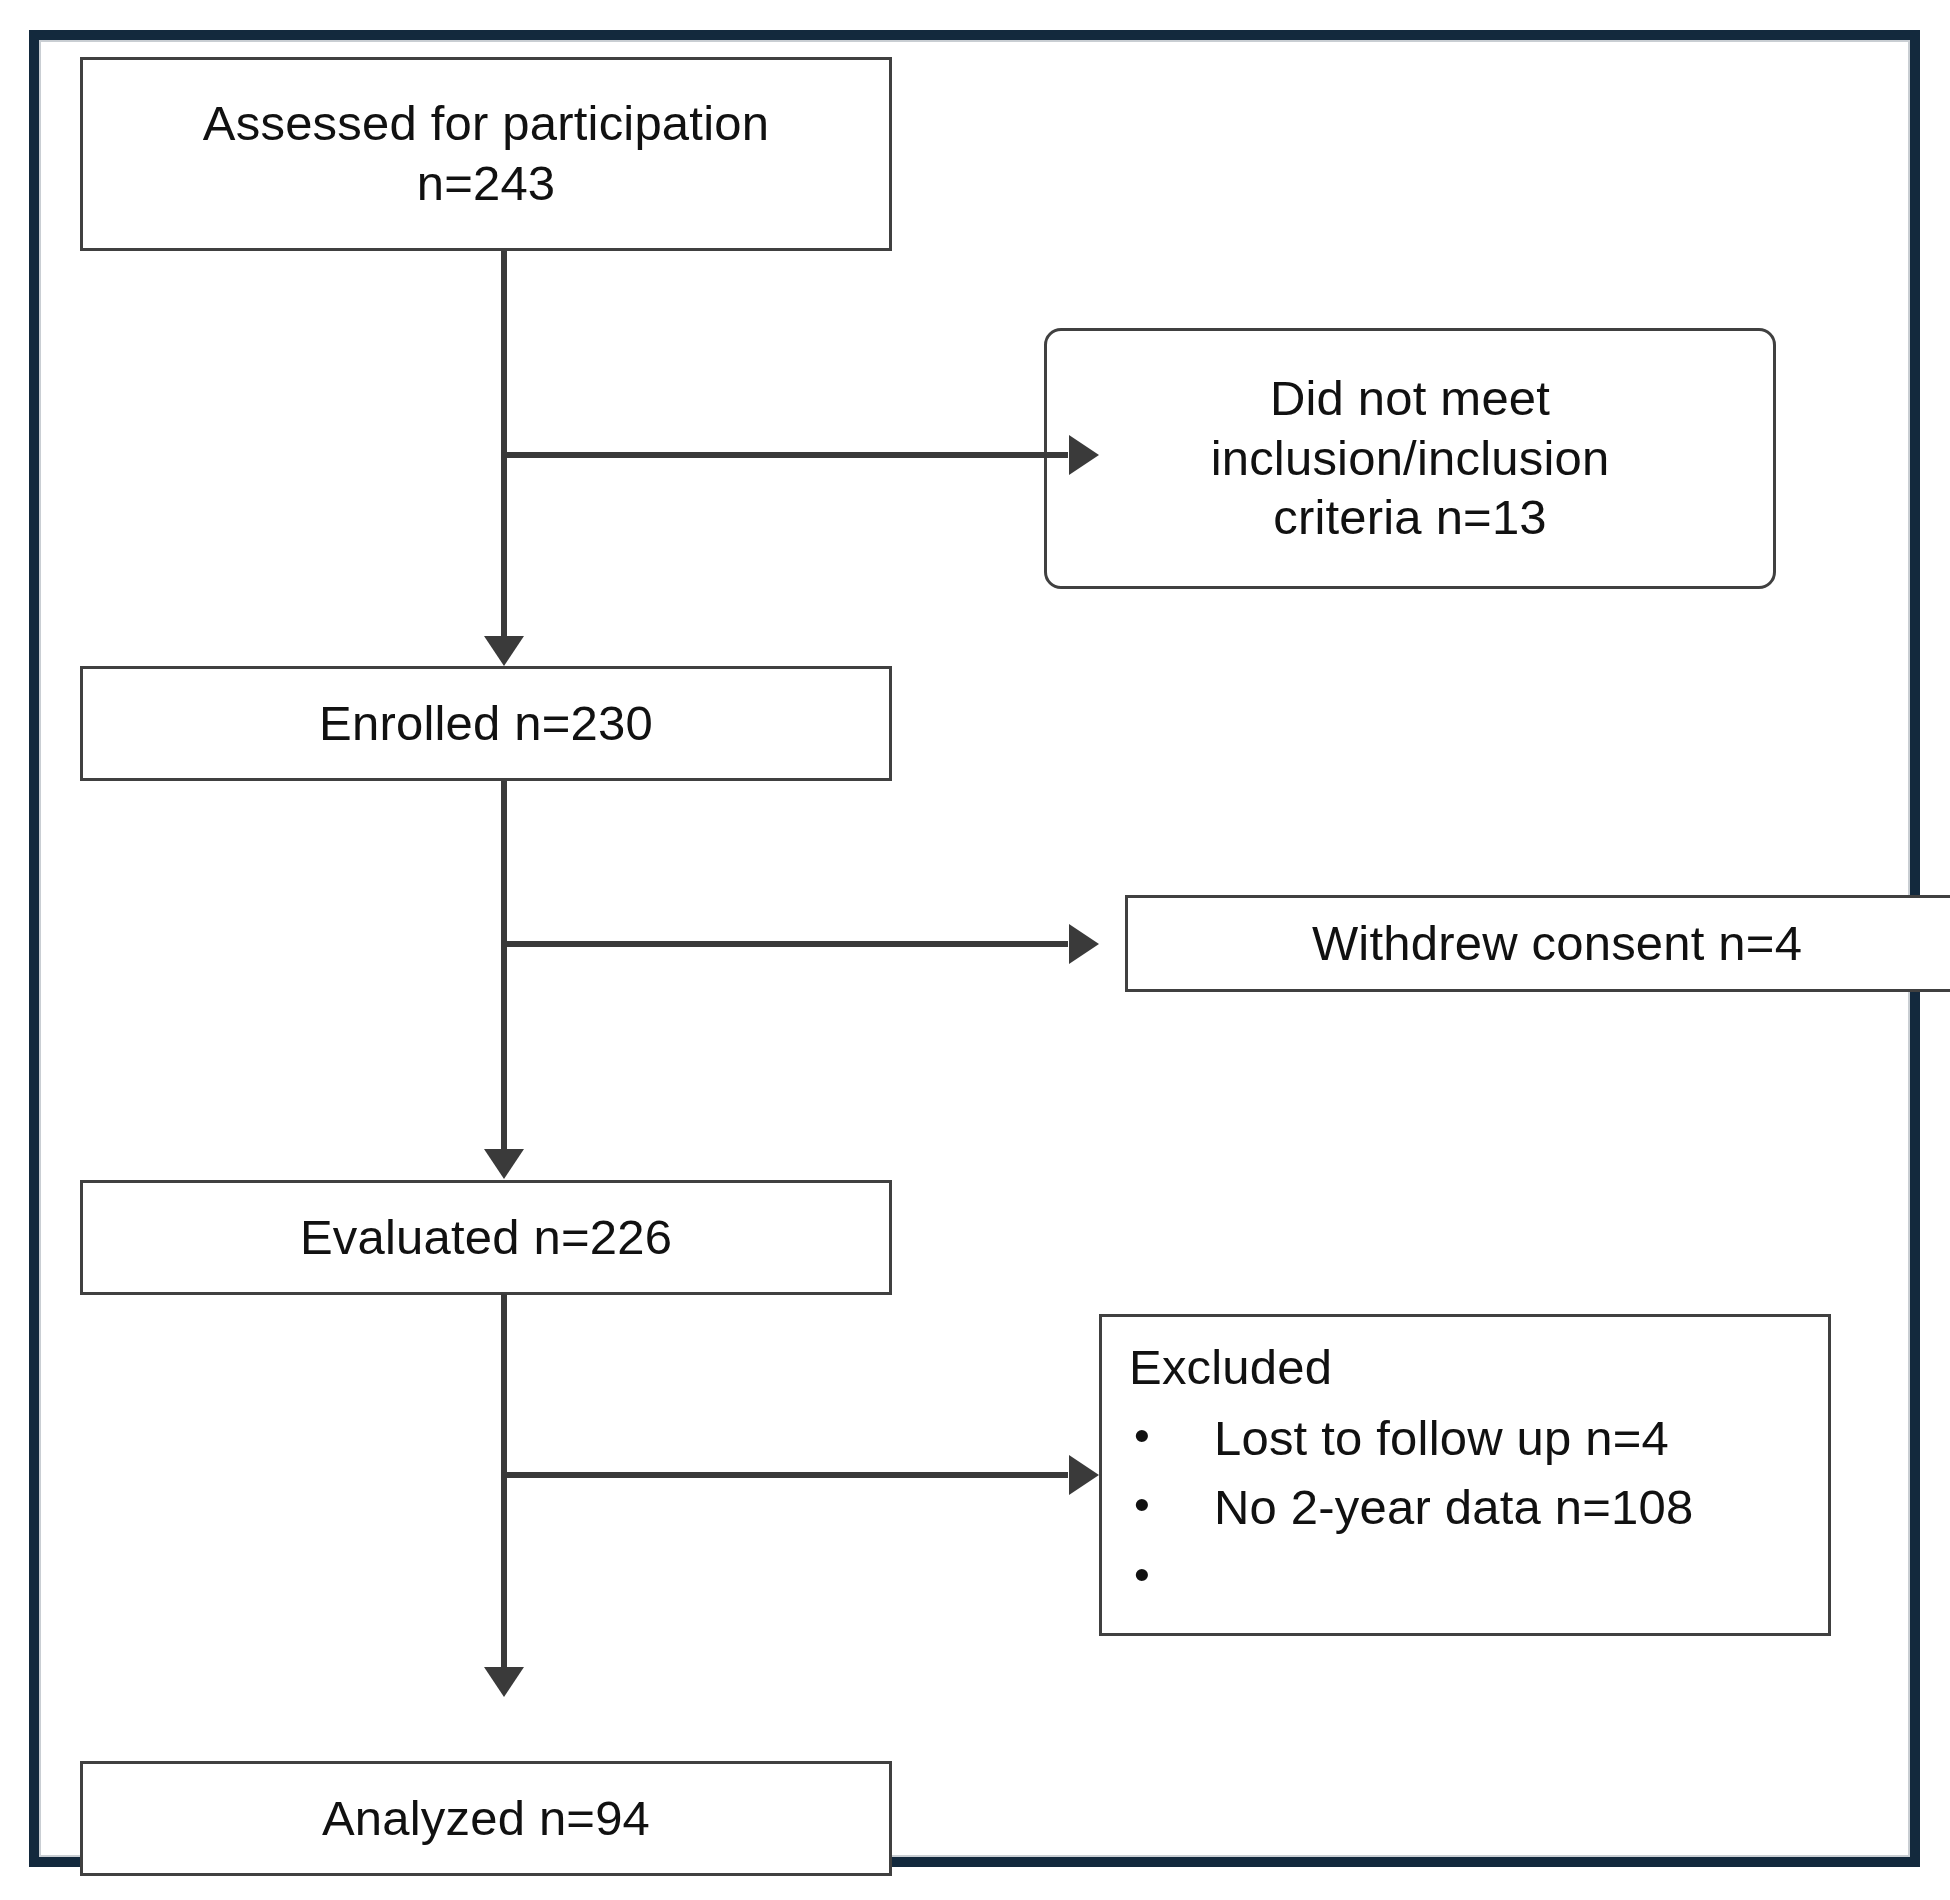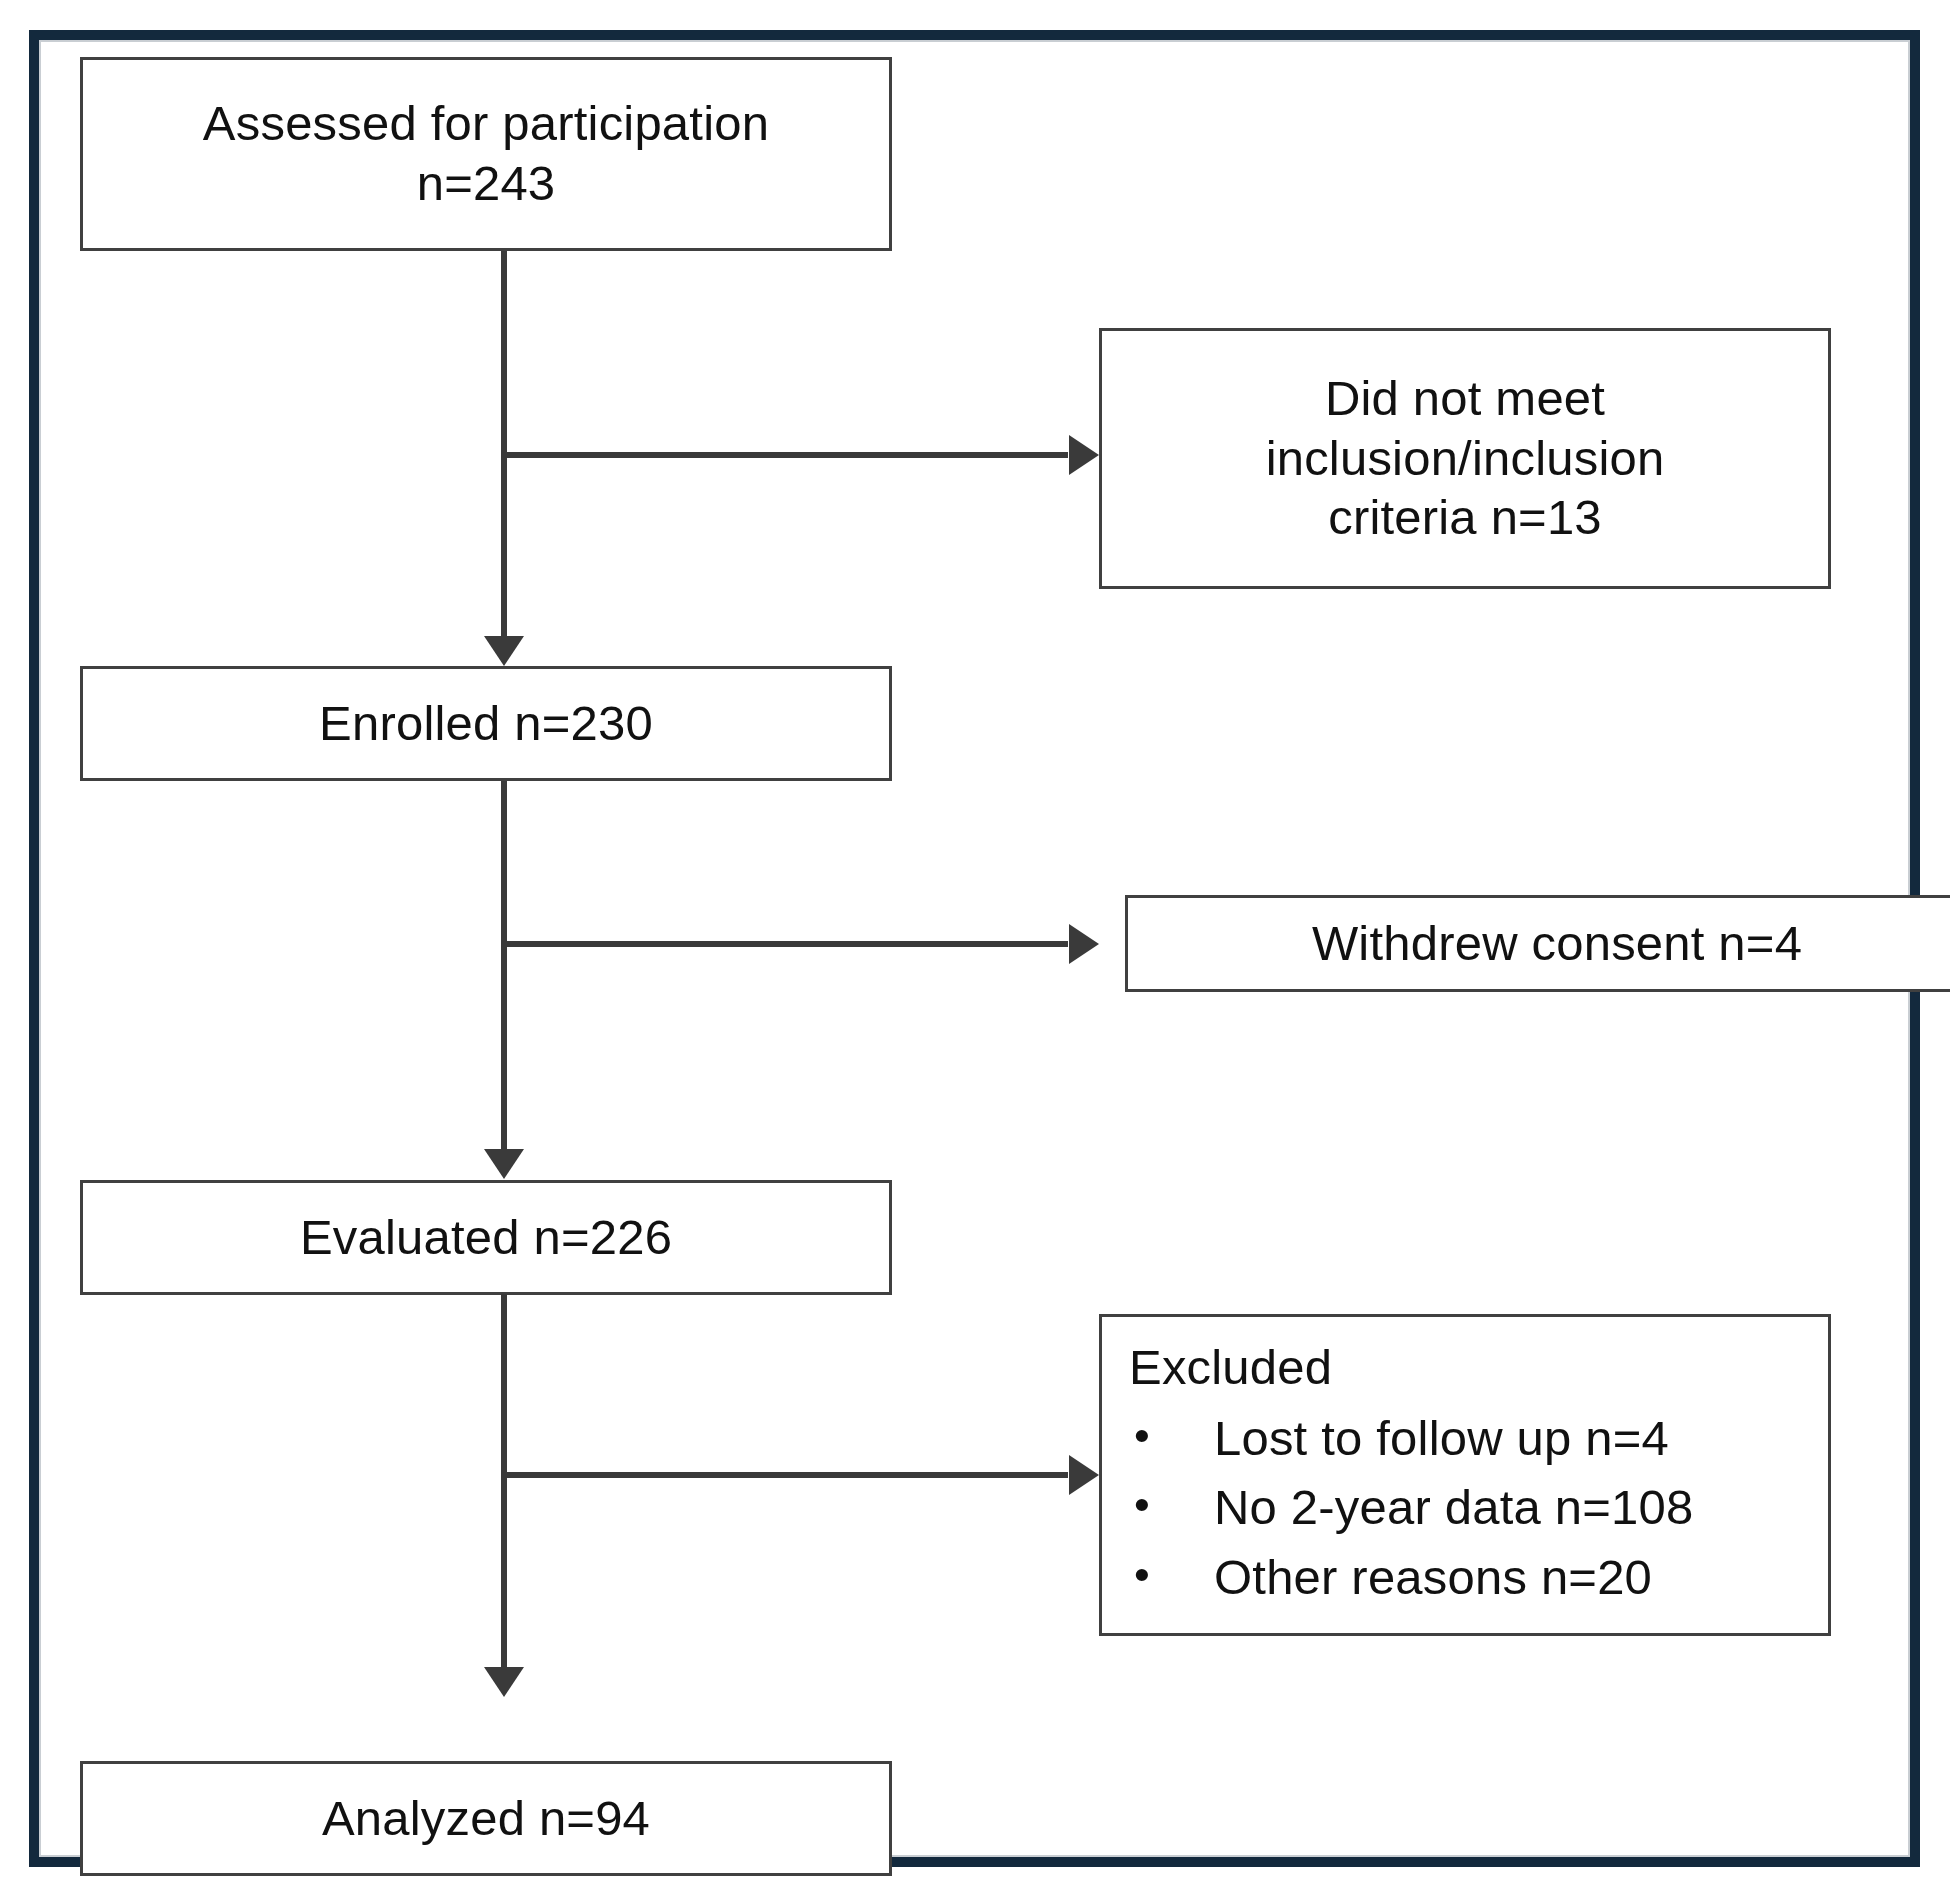--- a/index.html
+++ b/index.html
@@ -64,21 +64,21 @@
     white-space: nowrap;
   }
 
   
   #node-assessed { left: 80px;  top: 57px;   width: 812px; height: 194px; }
   #node-enrolled { left: 80px;  top: 666px;  width: 812px; height: 115px; }
   #node-evaluated{ left: 80px;  top: 1180px; width: 812px; height: 115px; }
   #node-analyzed { left: 80px;  top: 1761px; width: 812px; height: 115px; }
 
   
-  #node-notmeet   { left: 1099px; top: 328px;  width: 732px; height: 261px; }
+  #node-notmeet   { left: 1044px; top: 328px;  width: 732px; height: 261px; border-radius: 17px; }
   #node-withdrew  { left: 1099px; top: 895px; width: 864px; height: 97px; margin-left: 26px; }
   #node-excluded  { left: 1099px; top: 1314px; width: 732px; height: 322px;
                     display: block; text-align: left; padding: 21px 0 16px 0; }
 
   
   .excl-title {
     font-size: 49px;
     line-height: 1.22;
     margin: 0 0 8px 27px;
     white-space: nowrap;
@@ -191,21 +191,20 @@
       <li>
         <span class="bullet">•</span>
         <span>Lost to follow up n=4</span>
       </li>
       <li>
         <span class="bullet">•</span>
         <span>No 2-year data n=108</span>
       </li>
       <li>
         <span class="bullet">•</span>
-        <span>Other reasons n=20</span>
       </li>
     </ul>
   </div>
 
   <div class="node" id="node-analyzed">
     <span class="line">Analyzed n=94</span>
   </div>
 
   <div class="vline" id="trunk-1"></div>
   <div class="arrow-down" id="arrow-1"></div>

